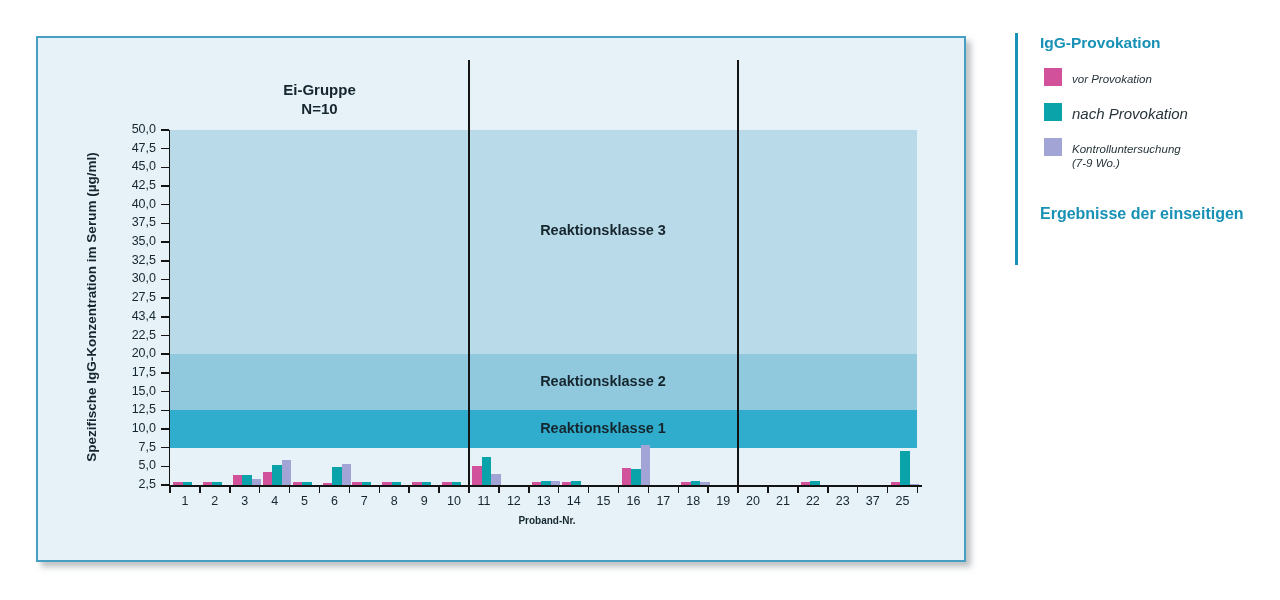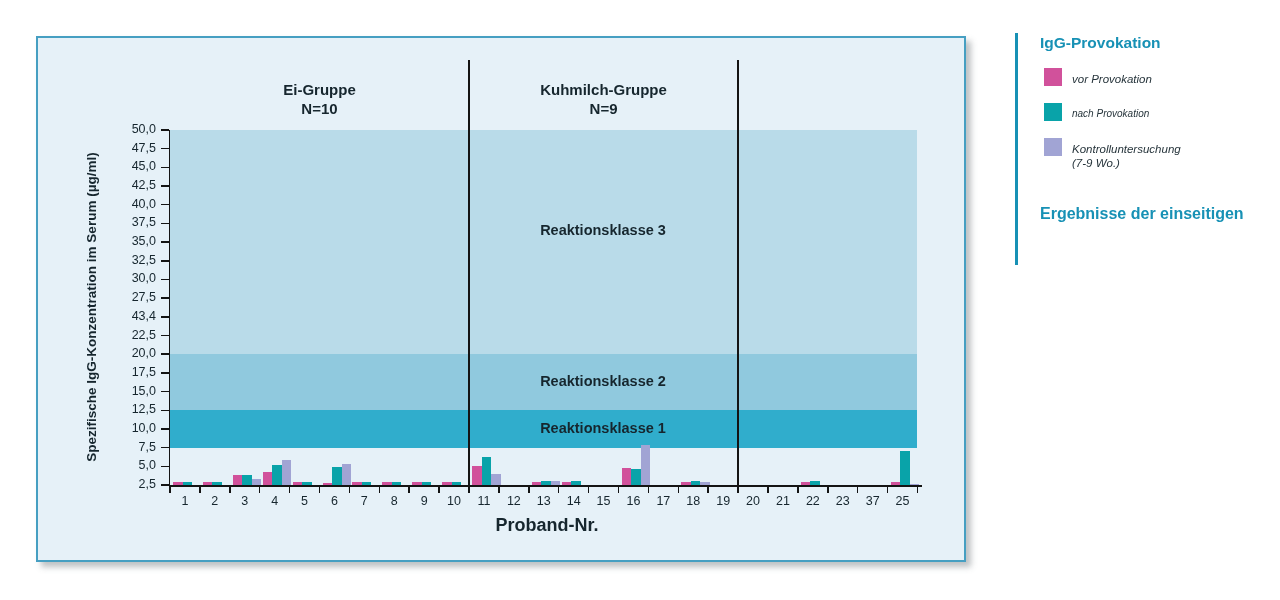--- a/index.html
+++ b/index.html
@@ -5,21 +5,21 @@
   html,body{margin:0;padding:0;background:#ffffff;}
   .stage{position:relative;width:1280px;height:600px;background:#ffffff;overflow:hidden;
          font-family:"Liberation Sans",sans-serif;}
   #chart-box{position:absolute;left:36px;top:36px;width:926px;height:522px;
              background:#e6f1f8;border:2px solid #469fc2;
              box-shadow:5px 5px 6px rgba(110,120,125,.45);}
   #plot{position:absolute;left:0;top:0;right:0;bottom:0;}
   .y-title{position:absolute;left:53px;top:269px;transform:translate(-50%,-50%) rotate(-90deg);
            white-space:nowrap;font-weight:bold;font-size:13.5px;color:#16262e;}
   .x-title{position:absolute;left:509px;top:477px;transform:translateX(-50%);
-           font-weight:bold;font-size:18px;color:#16262e;}
+           font-weight:bold;font-size:10px;color:#16262e;}
   .legend{position:absolute;left:1015px;top:33px;width:262px;height:250px;}
   .legend-rule{position:absolute;left:0;top:0;width:2.5px;height:232px;}
   .legend-title{position:absolute;left:25px;top:1px;font-weight:bold;font-size:15.5px;white-space:nowrap;}
   #legend-items{position:absolute;left:25px;top:35px;width:230px;height:130px;font-style:italic;}
   .legend-footer{position:absolute;left:25px;font-weight:bold;font-size:16px;white-space:nowrap;}
   .f1{top:172px;} .f2{top:210px;}
 </style>
 </head>
 <body>
 
@@ -124,24 +124,20 @@
         <div style="position: absolute; left: 732.95px; top: 456px; width: 24px; text-align: center; font: 12.5px &quot;Liberation Sans&quot;, sans-serif; color: rgb(22, 38, 46);">21</div>
         <div style="position: absolute; left: 762.85px; top: 456px; width: 24px; text-align: center; font: 12.5px &quot;Liberation Sans&quot;, sans-serif; color: rgb(22, 38, 46);">22</div>
         <div style="position: absolute; left: 792.75px; top: 456px; width: 24px; text-align: center; font: 12.5px &quot;Liberation Sans&quot;, sans-serif; color: rgb(22, 38, 46);">23</div>
         <div style="position: absolute; left: 822.65px; top: 456px; width: 24px; text-align: center; font: 12.5px &quot;Liberation Sans&quot;, sans-serif; color: rgb(22, 38, 46);">37</div>
         <div style="position: absolute; left: 852.55px; top: 456px; width: 24px; text-align: center; font: 12.5px &quot;Liberation Sans&quot;, sans-serif; color: rgb(22, 38, 46);">25</div>
         <div style="position: absolute; left: 281.5px; top: 42px; transform: translateX(-50%); text-align: center; font: bold 15px / 19px &quot;Liberation Sans&quot;, sans-serif; color: rgb(22, 38, 46); white-space: nowrap;">
           <div>Ei-Gruppe</div>
           <div>N=10</div>
         </div>
         <div style="position: absolute; left: 430.25px; top: 22px; width: 1.5px; height: 425px; background: rgb(20, 20, 20);"></div>
-        <div style="position: absolute; left: 565.55px; top: 42px; transform: translateX(-50%); text-align: center; font: bold 15px / 19px &quot;Liberation Sans&quot;, sans-serif; color: rgb(22, 38, 46); white-space: nowrap;">
-          <div>Kuhmilch-Gruppe</div>
-          <div>N=9</div>
-        </div>
         <div style="position: absolute; left: 699.35px; top: 22px; width: 1.5px; height: 425px; background: rgb(20, 20, 20);"></div>
         <div style="position: absolute; left: 135px; top: 444.01px; width: 9.5px; height: 2.9896px; background: rgb(209, 81, 155);"></div>
         <div style="position: absolute; left: 164.9px; top: 444.01px; width: 9.5px; height: 2.9896px; background: rgb(209, 81, 155);"></div>
         <div style="position: absolute; left: 194.8px; top: 437.284px; width: 9.5px; height: 9.7162px; background: rgb(209, 81, 155);"></div>
         <div style="position: absolute; left: 224.7px; top: 433.547px; width: 9.5px; height: 13.4532px; background: rgb(209, 81, 155);"></div>
         <div style="position: absolute; left: 254.6px; top: 444.01px; width: 9.5px; height: 2.9896px; background: rgb(209, 81, 155);"></div>
         <div style="position: absolute; left: 284.5px; top: 444.758px; width: 9.5px; height: 2.2422px; background: rgb(209, 81, 155);"></div>
         <div style="position: absolute; left: 314.4px; top: 444.01px; width: 9.5px; height: 2.9896px; background: rgb(209, 81, 155);"></div>
         <div style="position: absolute; left: 344.3px; top: 444.01px; width: 9.5px; height: 2.9896px; background: rgb(209, 81, 155);"></div>
         <div style="position: absolute; left: 374.2px; top: 444.01px; width: 9.5px; height: 2.9896px; background: rgb(209, 81, 155);"></div>
@@ -186,21 +182,21 @@
   <div class="legend">
     <div class="legend-rule" style="background: rgb(23, 145, 181);"></div>
     <div class="legend-title" style="color: rgb(23, 145, 181);">IgG-Provokation</div>
     <div id="legend-items">
         <div style="position: absolute; left: 0px; top: 0px; width: 230px;">
           <div style="position: absolute; left: 4px; top: 0px; width: 18px; height: 18px; background: rgb(209, 81, 155);"></div>
           <div style="position: absolute; left: 32px; top: 4px; font-size: 11.5px; color: rgb(38, 52, 59); line-height: 14px; white-space: nowrap;">vor Provokation</div>
         </div>
         <div style="position: absolute; left: 0px; top: 35px; width: 230px;">
           <div style="position: absolute; left: 4px; top: 0px; width: 18px; height: 18px; background: rgb(9, 163, 169);"></div>
-          <div style="position: absolute; left: 32px; top: 4px; font-size: 10px; color: rgb(38, 52, 59); line-height: 14px; white-space: nowrap;">nach Provokation</div>
+          <div style="position: absolute; left: 32px; top: 4px; font-size: 15px; color: rgb(38, 52, 59); line-height: 14px; white-space: nowrap;">nach Provokation</div>
         </div>
         <div style="position: absolute; left: 0px; top: 70px; width: 230px;">
           <div style="position: absolute; left: 4px; top: 0px; width: 18px; height: 18px; background: rgb(161, 164, 212);"></div>
           <div style="position: absolute; left: 32px; top: 4px; font-size: 11.5px; color: rgb(38, 52, 59); line-height: 14px; white-space: nowrap;">Kontrolluntersuchung<div>(7-9 Wo.)</div></div>
         </div>
       </div>
     <div class="legend-footer f1" style="color: rgb(23, 145, 181);">Ergebnisse der einseitigen</div>
   </div>
 
 </div>

